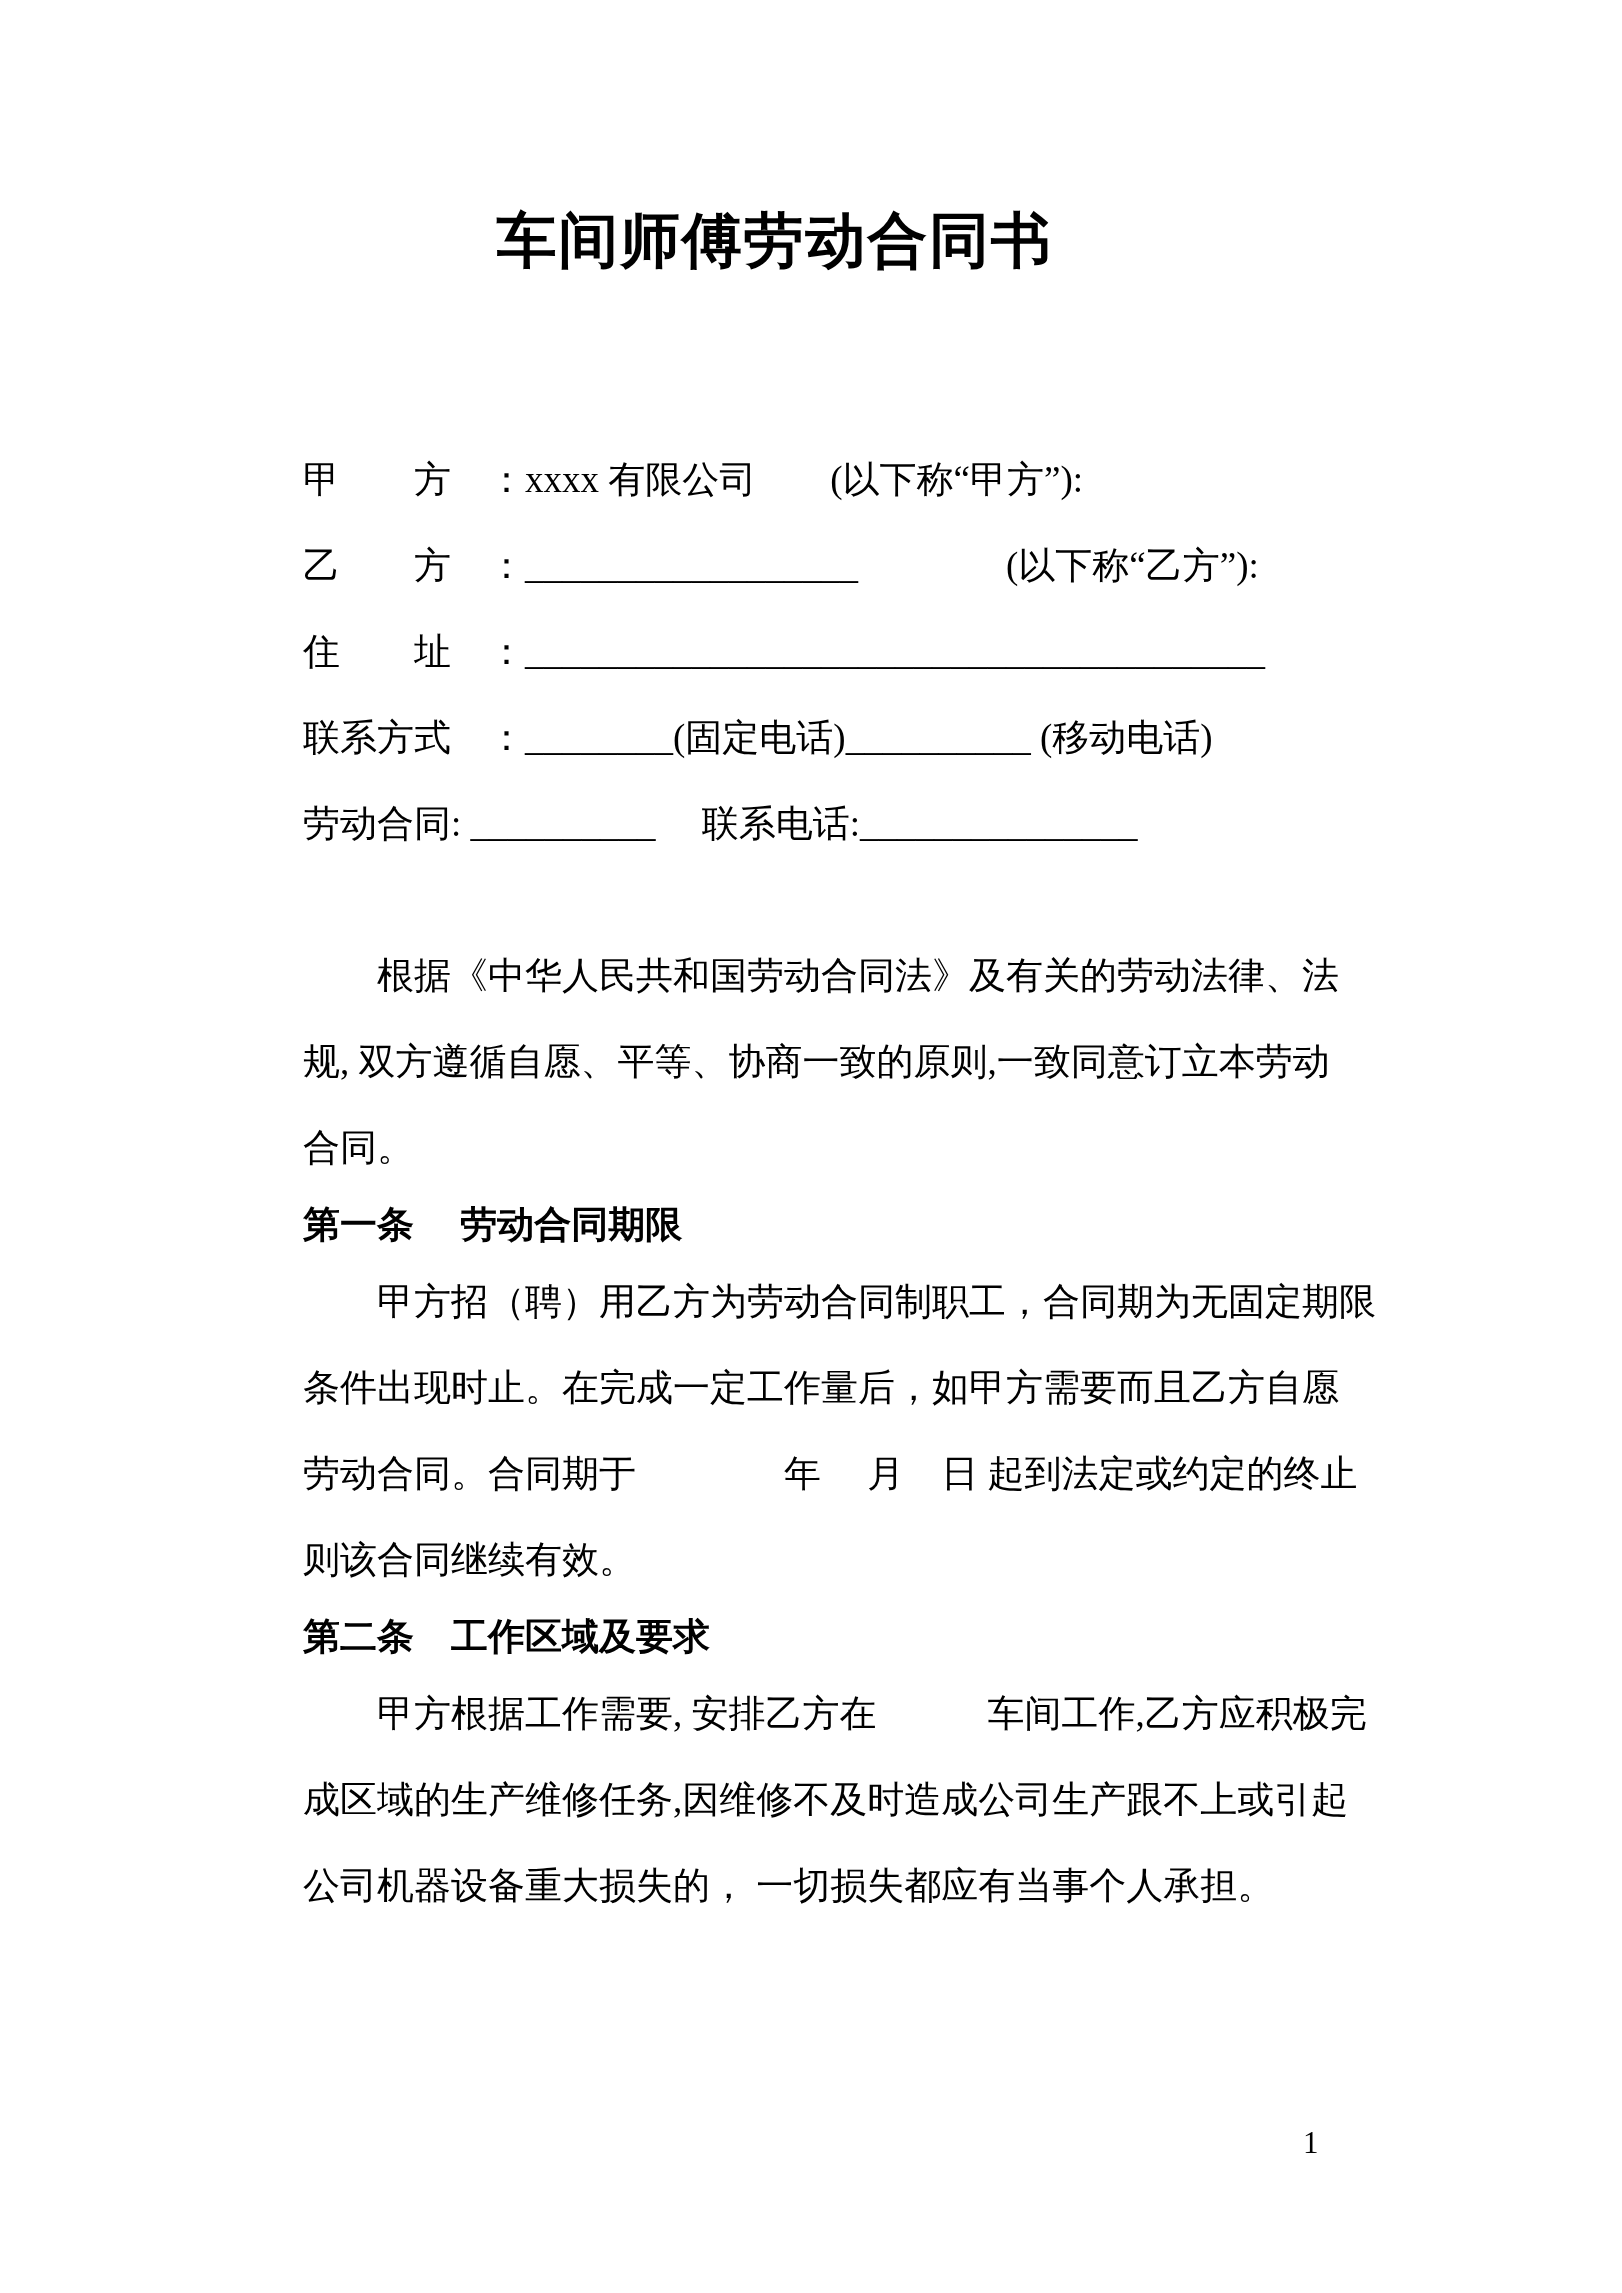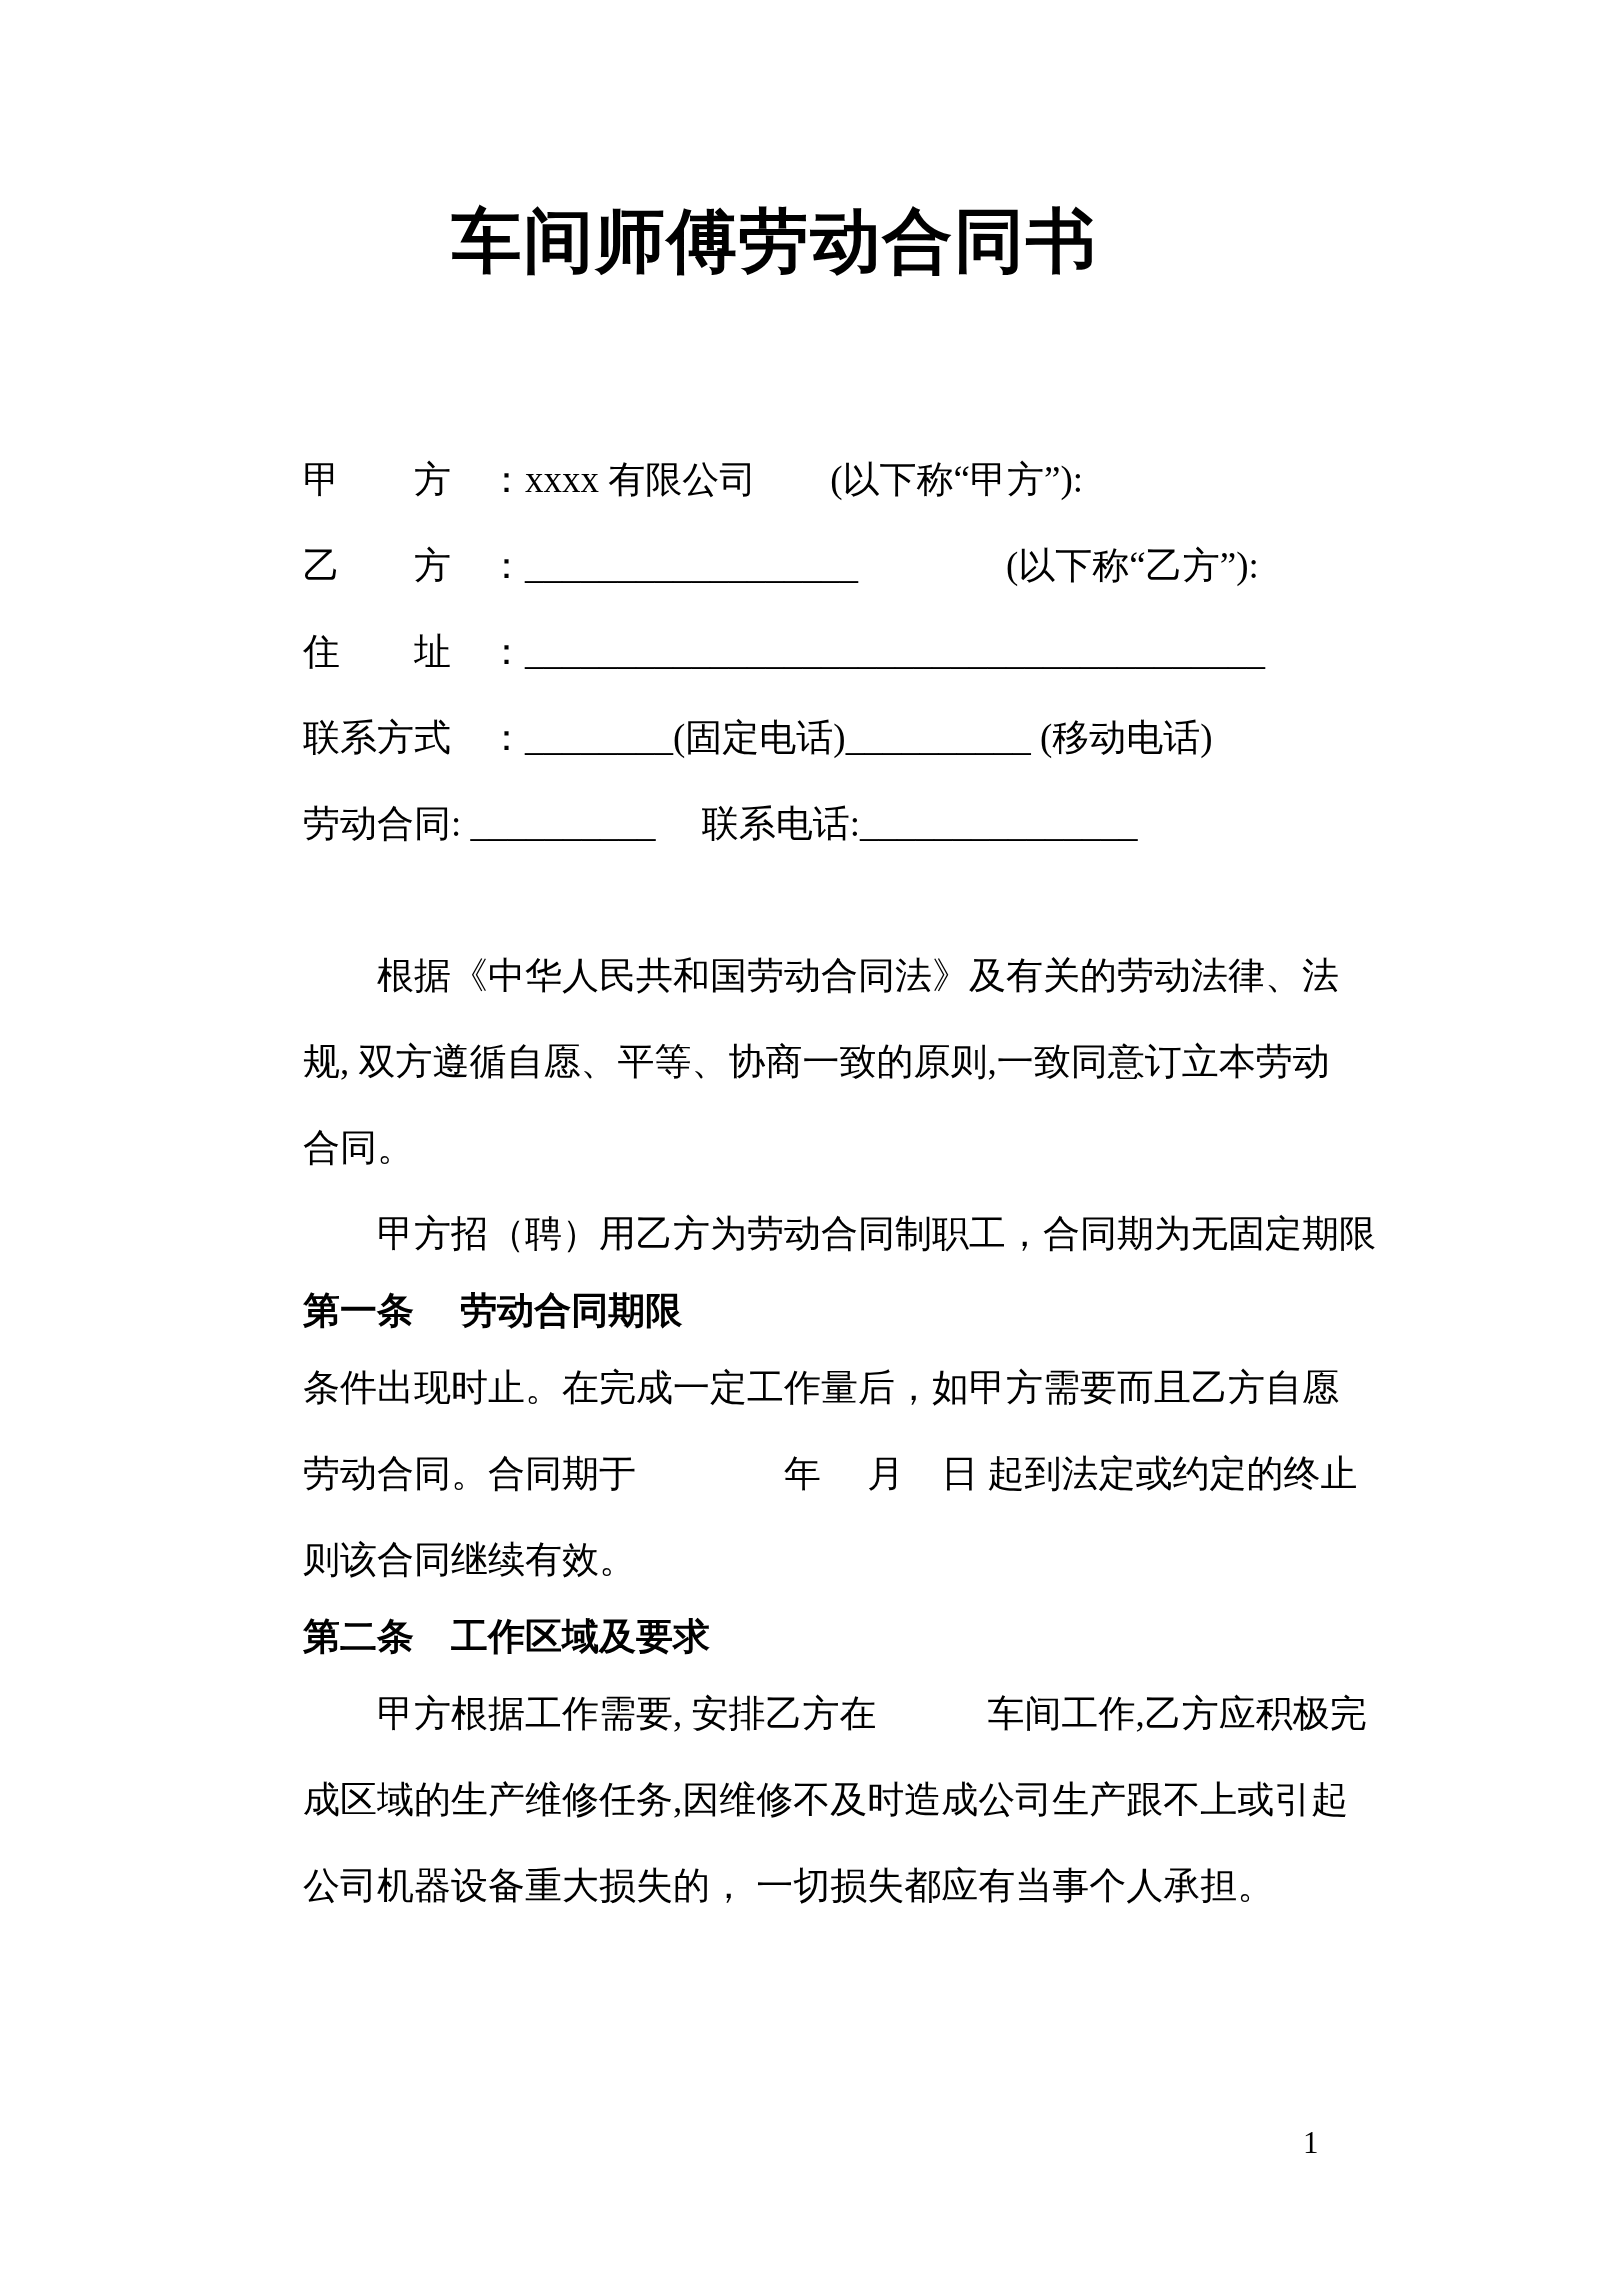--- a/index.html
+++ b/index.html
@@ -11,21 +11,21 @@
     height: 2294px;
     background: #ffffff;
     color: #000000;
     font-family: "Liberation Serif", "DejaVu Serif", serif;
     overflow: hidden;
   }
 
   .title {
     margin: 205px 0 0 0;
     width: 1549px;            
-    font-size: 70px;
+    font-size: 60px;
     font-weight: bold;
     line-height: 73px;
     text-align: center;
     white-space: pre;
     letter-spacing: 1.8px;
   }
 
   .textline {
     padding-left: 303px;
     padding-right: 96px;
@@ -65,22 +65,22 @@
     <div class="textline">劳动合同: __________　 联系电话:_______________</div>
   </div>
 
   <div class="preamble">
     <div class="textline">　　根据《中华人民共和国劳动合同法》及有关的劳动法律、法</div>
     <div class="textline">规, 双方遵循自愿、平等、协商一致的原则,一致同意订立本劳动</div>
     <div class="textline">合同。</div>
   </div>
 
   <div>
+    <div class="textline heading">第一条　 劳动合同期限</div>
     <div class="textline">　　甲方招（聘）用乙方为劳动合同制职工，合同期为无固定期限</div>
-    <div class="textline heading">第一条　 劳动合同期限</div>
     <div class="textline">条件出现时止。在完成一定工作量后，如甲方需要而且乙方自愿</div>
     <div class="textline">劳动合同。合同期于　　　　年　 月　日 起到法定或约定的终止</div>
     <div class="textline">则该合同继续有效。</div>
   </div>
 
   <div>
     <div class="textline heading">第二条　工作区域及要求</div>
     <div class="textline">　　甲方根据工作需要, 安排乙方在　　　车间工作,乙方应积极完</div>
     <div class="textline">成区域的生产维修任务,因维修不及时造成公司生产跟不上或引起</div>
     <div class="textline">公司机器设备重大损失的， 一切损失都应有当事个人承担。</div>

